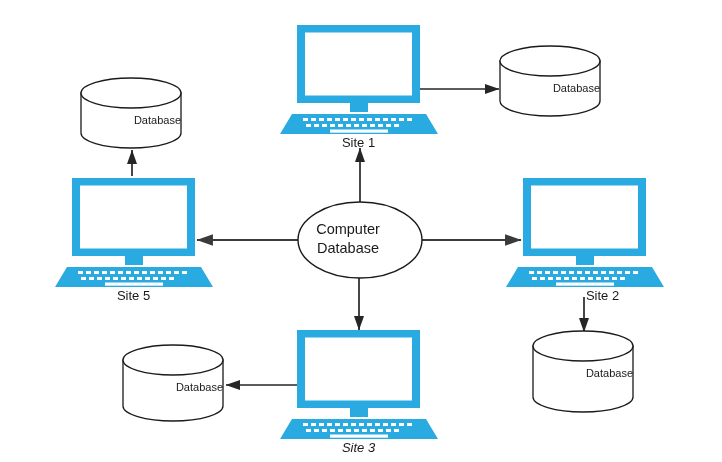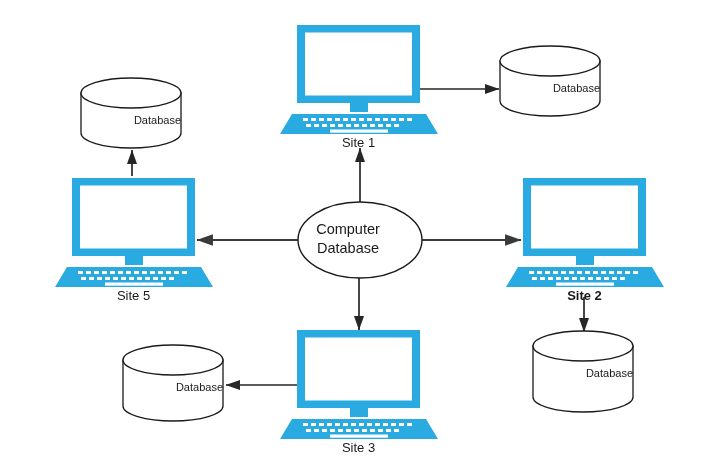--- a/index.html
+++ b/index.html
@@ -259,22 +259,22 @@
       <ellipse cx="360" cy="240" rx="62" ry="38" fill="#ffffff" stroke="#1a1a1a" stroke-width="1.4"></ellipse>
     </g>
   </svg>
 
   <div class="hub-label" style="left:284px; top:220px; width:128px;">
     <div>Computer</div>
     <div>Database</div>
   </div>
 
   <div class="node-label" style="left:297px; top:136px; width:123px;">Site 1</div>
-  <div class="node-label" style="left:523px; top:289px; width:123px;font-weight:bold;">Site 2</div>
-  <div class="node-label" style="left:297px; top:441px; width:123px;">Site 3</div>
+  <div class="node-label" style="left:541px; top:289px; width:123px;">Site 2</div>
+  <div class="node-label" style="left:297px; top:441px; width:123px;font-style:italic;">Site 3</div>
   <div class="node-label" style="left:72px; top:289px; width:123px;">Site 5</div>
 
   <div class="db-label" style="left:500px; top:82px; width:100px;">Database</div>
   <div class="db-label" style="left:533px; top:367px; width:100px;">Database</div>
   <div class="db-label" style="left:123px; top:381px; width:100px;">Database</div>
   <div class="db-label" style="left:81px; top:114px; width:100px;">Database</div>
 
 </div>
 
 </body></html>

